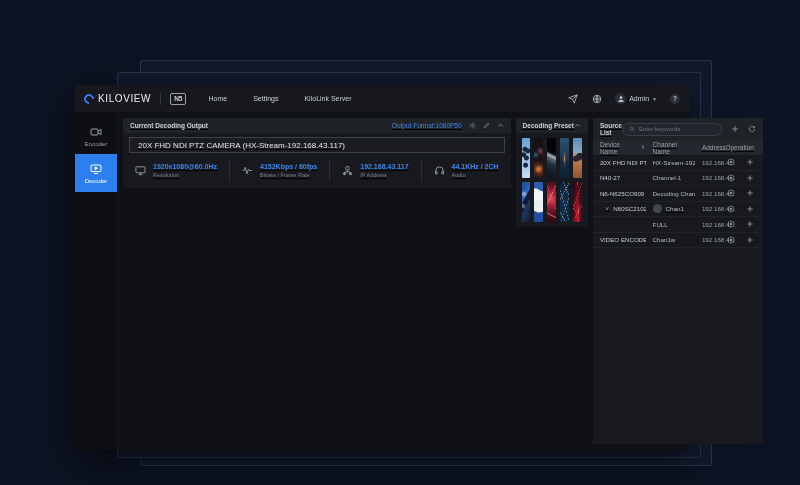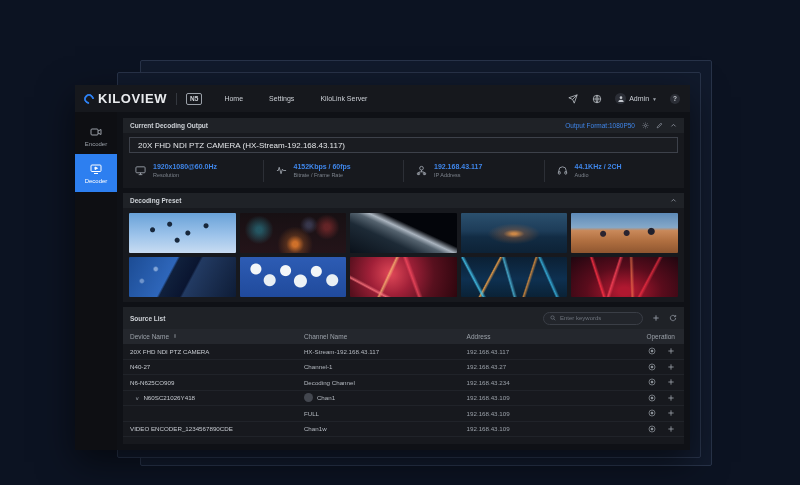--- a/index.html
+++ b/index.html
@@ -15,21 +15,21 @@
   
   .window { position:absolute; left:75px; top:85px; width:615px; height:365px;
             background:#0f1116; box-shadow:0 12px 34px rgba(0,0,0,.55);
             display:flex; flex-direction:column; }
 
   
   .navbar { height:27px; background:#16181d; display:flex; align-items:center; flex:none; }
   .logo { display:flex; align-items:center; gap:4px; margin-left:9px; }
   .logo-ring { width:10px; height:10px; border-radius:50%; border:2.5px solid #2d80f2;
                border-right-color:transparent; transform:rotate(45deg); }
-  .logo-text { font-size:13px; font-weight:bold; letter-spacing:.6px; color:#e9ebee; }
+  .logo-text { font-size:10px; font-weight:normal; letter-spacing:.6px; color:#e9ebee; }
   .nav-div { width:1px; height:12px; background:#34383f; margin:0 9px; }
   .model-badge { font-size:6.5px; font-weight:bold; color:#d2d5da; border:1px solid #9aa0a8;
                  border-radius:2px; padding:1px 3px; line-height:8px; }
   .menu { display:flex; gap:26px; margin-left:22px; }
   .menu-item { font-size:7px; color:#ccd0d6; cursor:pointer; }
   .nav-right { margin-left:auto; display:flex; align-items:center; gap:13px; margin-right:10px; }
   .nav-icon { width:11px; height:11px; color:#b7bcc2; display:flex; align-items:center; justify-content:center; }
   .nav-icon svg { width:10px; height:10px; }
   .admin { display:flex; align-items:center; gap:3px; }
   .avatar { width:11px; height:11px; border-radius:50%; background:#2b2e36; display:flex;
@@ -42,21 +42,21 @@
 
   
   .wbody { flex:1; display:flex; min-height:0; }
   .sidebar { width:42px; background:#0e0f13; flex:none; display:flex; flex-direction:column; }
   .side-item { display:flex; flex-direction:column; align-items:center; justify-content:center;
                gap:3px; font-size:6px; cursor:pointer; }
   .side-encoder { height:36px; margin-top:6px; color:#9aa0a8; }
   .side-decoder { height:38px; background:#2d7ff0; color:#ffffff; }
   .side-item svg { width:12px; height:12px; }
 
-  .content { flex:1; padding:6px; display:flex; flex-direction:column; gap:5px; min-width:0; }
+  .content { flex:1; padding:6px; display:flex; flex-direction:row; gap:5px; min-width:0;text-decoration:underline; }
   .section { background:#17191e; display:flex; flex-direction:column; min-height:0; }
   .sec-head { height:15px; background:#1f2227; display:flex; align-items:center;
               padding:0 7px; flex:none; }
   .sec-title { font-size:6.5px; color:#ced2d7; font-weight:bold; }
   .sec-head-right { margin-left:auto; display:flex; align-items:center; gap:7px; }
   .sec-icon { color:#8a909a; display:flex; }
   .sec-icon svg { width:7px; height:7px; }
 
   
   .stream-box { margin:4px 6px 0 6px; height:16px; border:1px solid #3d414a; background:#1a1c21;

